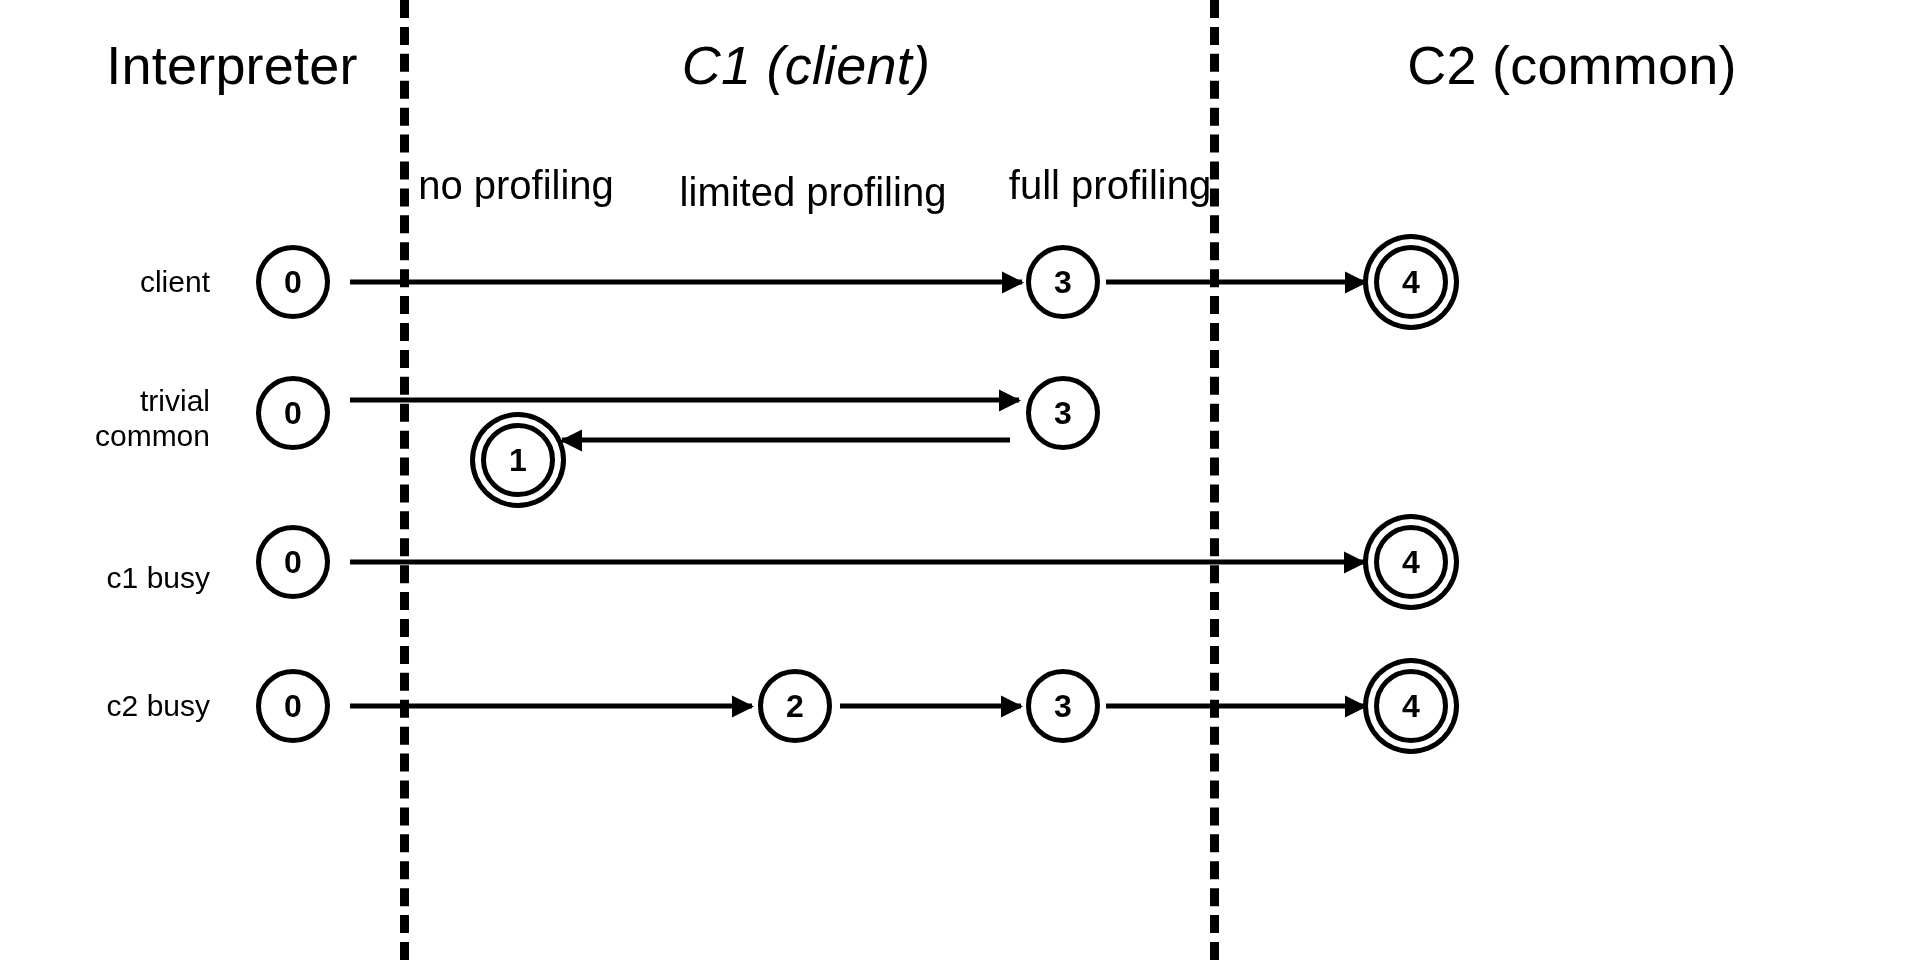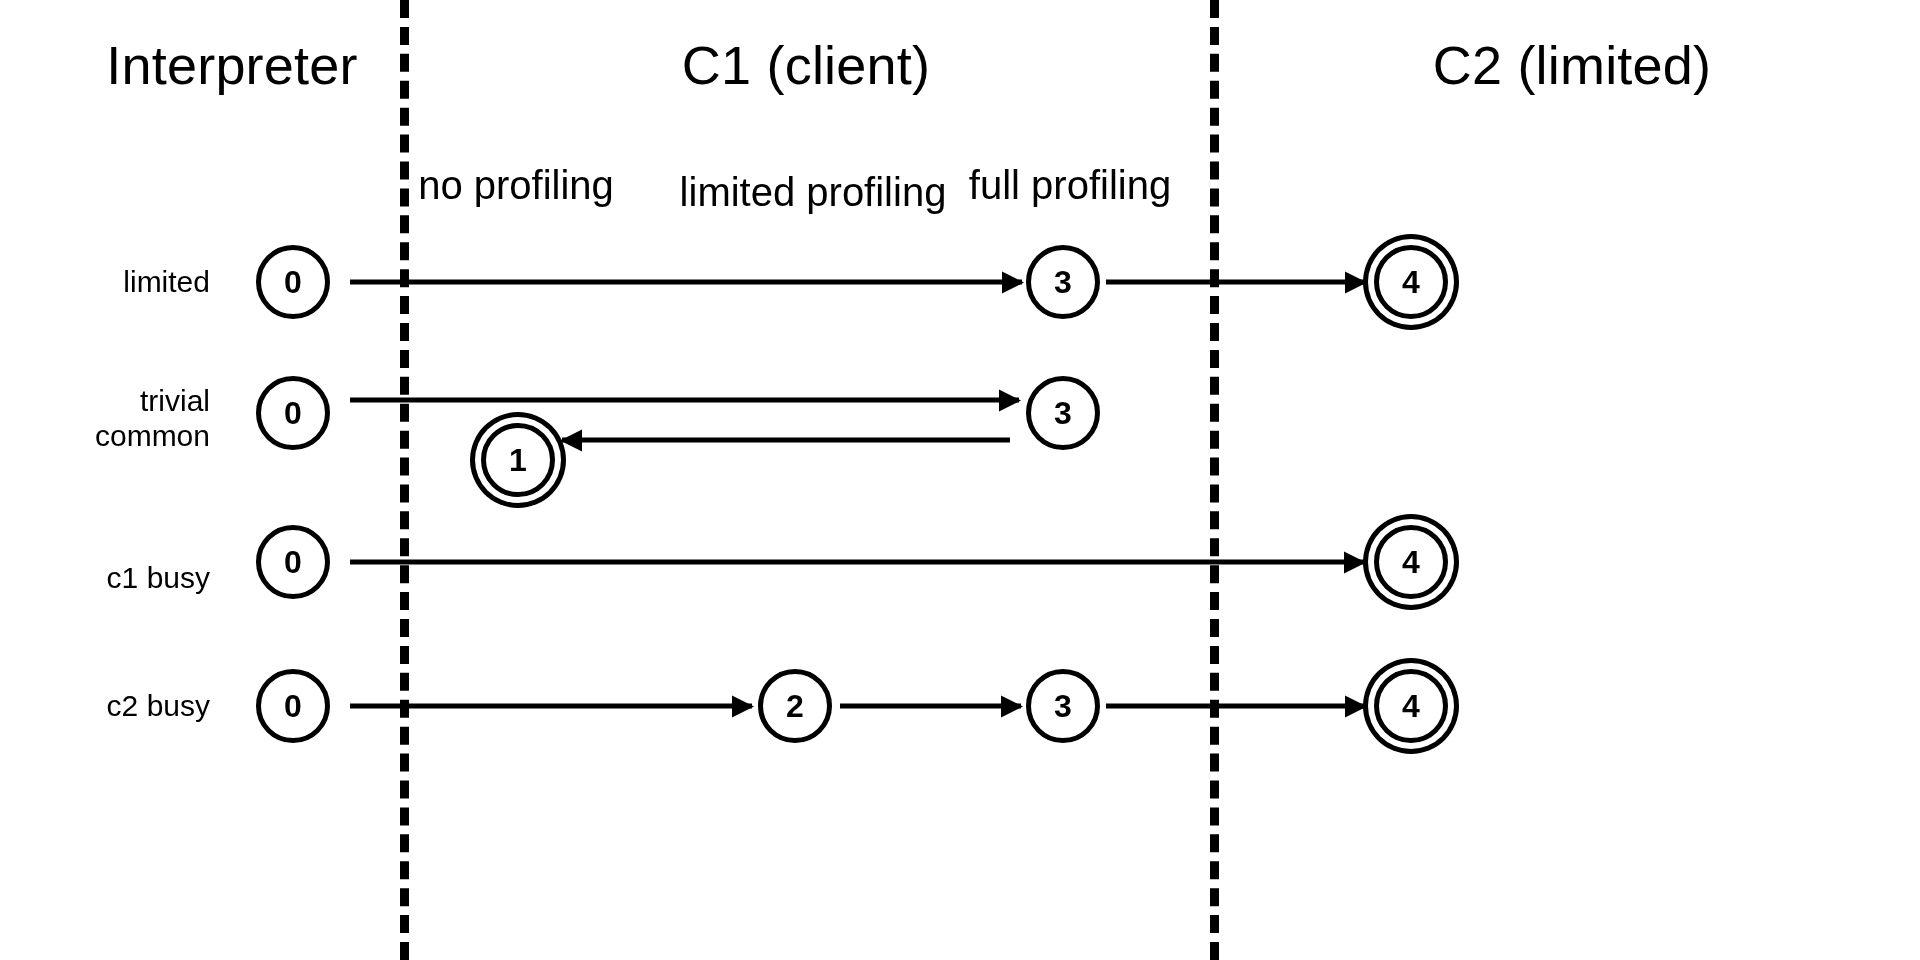--- a/index.html
+++ b/index.html
@@ -41,30 +41,30 @@
 </head>
 <body>
 
 <div id="stage">
   <div id="separators-layer">
       <div class="vline" style="left: 400px;"></div>
       <div class="vline" style="left: 1210px;"></div>
     </div>
   <div id="headers-layer">
       <div class="col-header" style="left: 232px; top: 38px;">Interpreter</div>
-      <div class="col-header" style="left: 806px; top: 38px;">C1 (client)</div>
-      <div class="col-header" style="left: 1572px; top: 38px;">C2 (limited)</div>
+      <div class="col-header" style="left: 806px; top: 38px; font-style: italic;">C1 (client)</div>
+      <div class="col-header" style="left: 1572px; top: 38px;">C2 (common)</div>
     </div>
   <div id="sublabels-layer">
       <div class="sub-label" style="left: 516px; top: 165px;">no profiling</div>
       <div class="sub-label" style="left: 813px; top: 165px; margin-top: 7px;">limited profiling</div>
-      <div class="sub-label" style="left: 1070px; top: 165px;">full profiling</div>
+      <div class="sub-label" style="left: 1110px; top: 165px;">full profiling</div>
     </div>
   <div id="rowlabels-layer">
-      <div class="row-label" style="left: 210px; top: 282px;">limited</div>
+      <div class="row-label" style="left: 210px; top: 282px;">client</div>
       <div class="row-label" style="left: 210px; top: 418px;">trivial
 common</div>
       <div class="row-label" style="left: 210px; top: 562px; margin-top: 16px;">c1 busy</div>
       <div class="row-label" style="left: 210px; top: 706px; text-align: right;">c2 busy</div>
     </div>
   <div id="edges-layer">
       <div class="edge" style="left: 350px; top: 282px; width: 672px;">
         <span class="head-r"></span>
       </div>
       <div class="edge" style="left: 1106px; top: 282px; width: 259px;">

